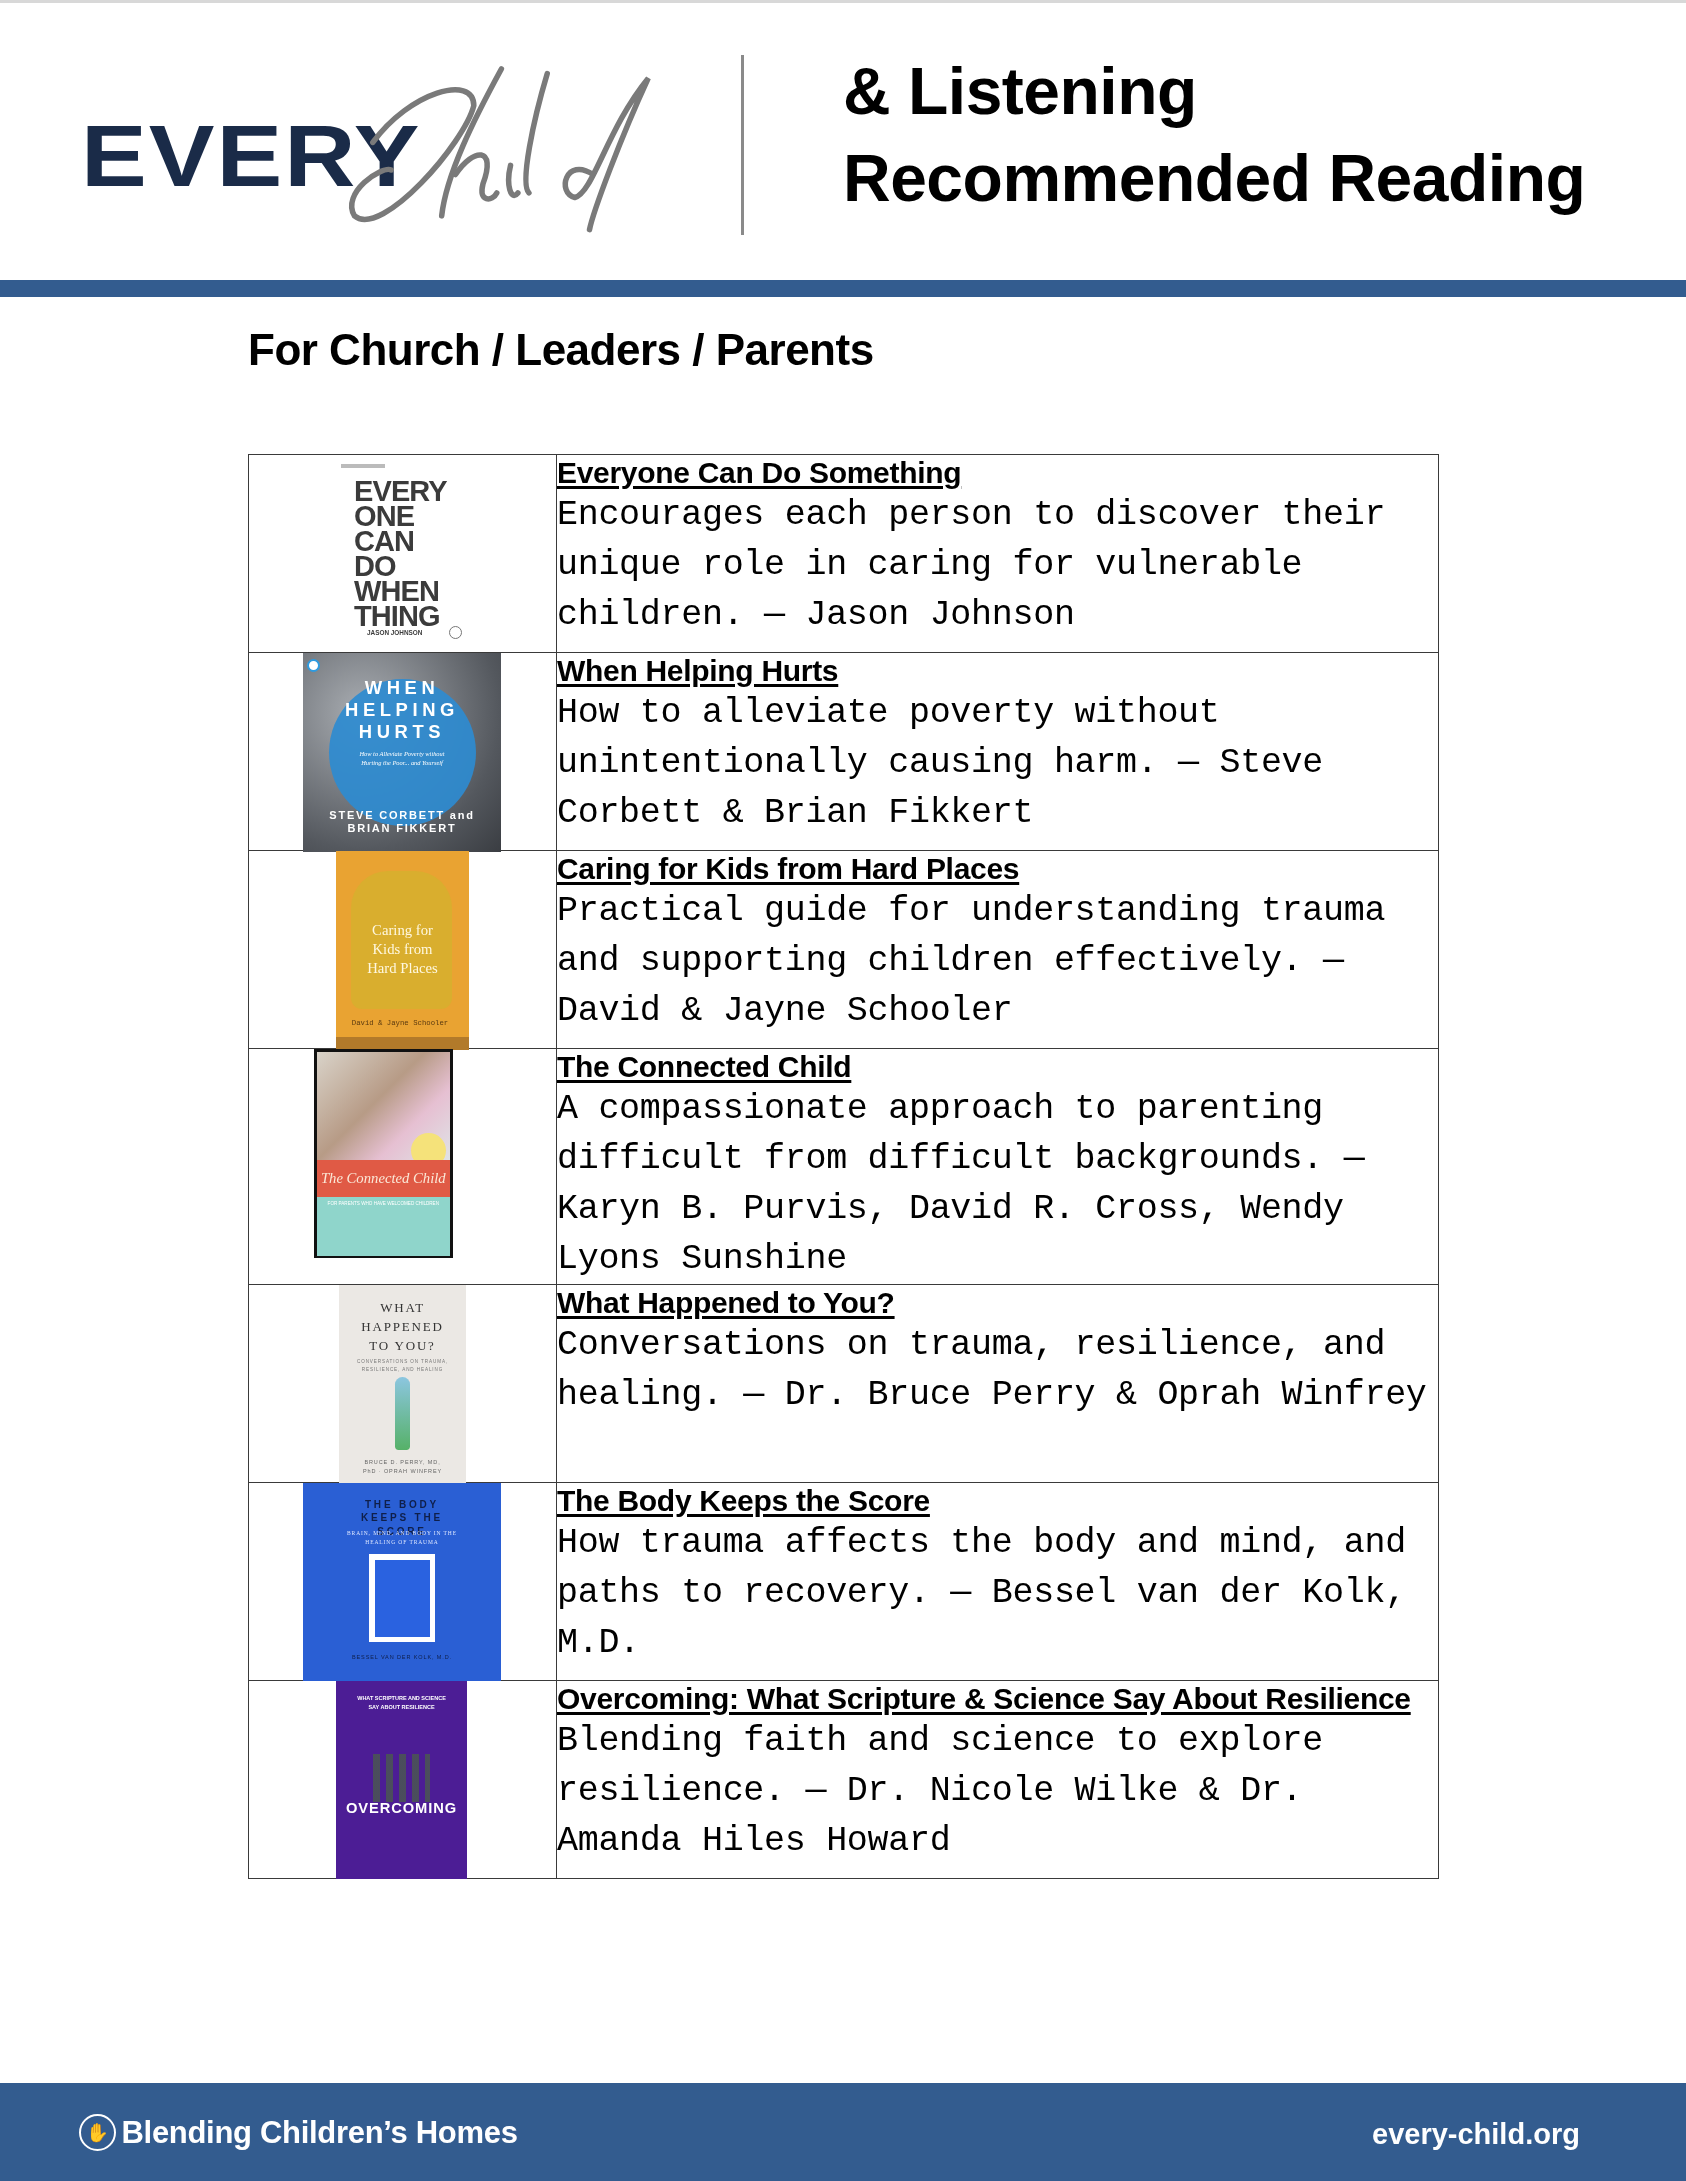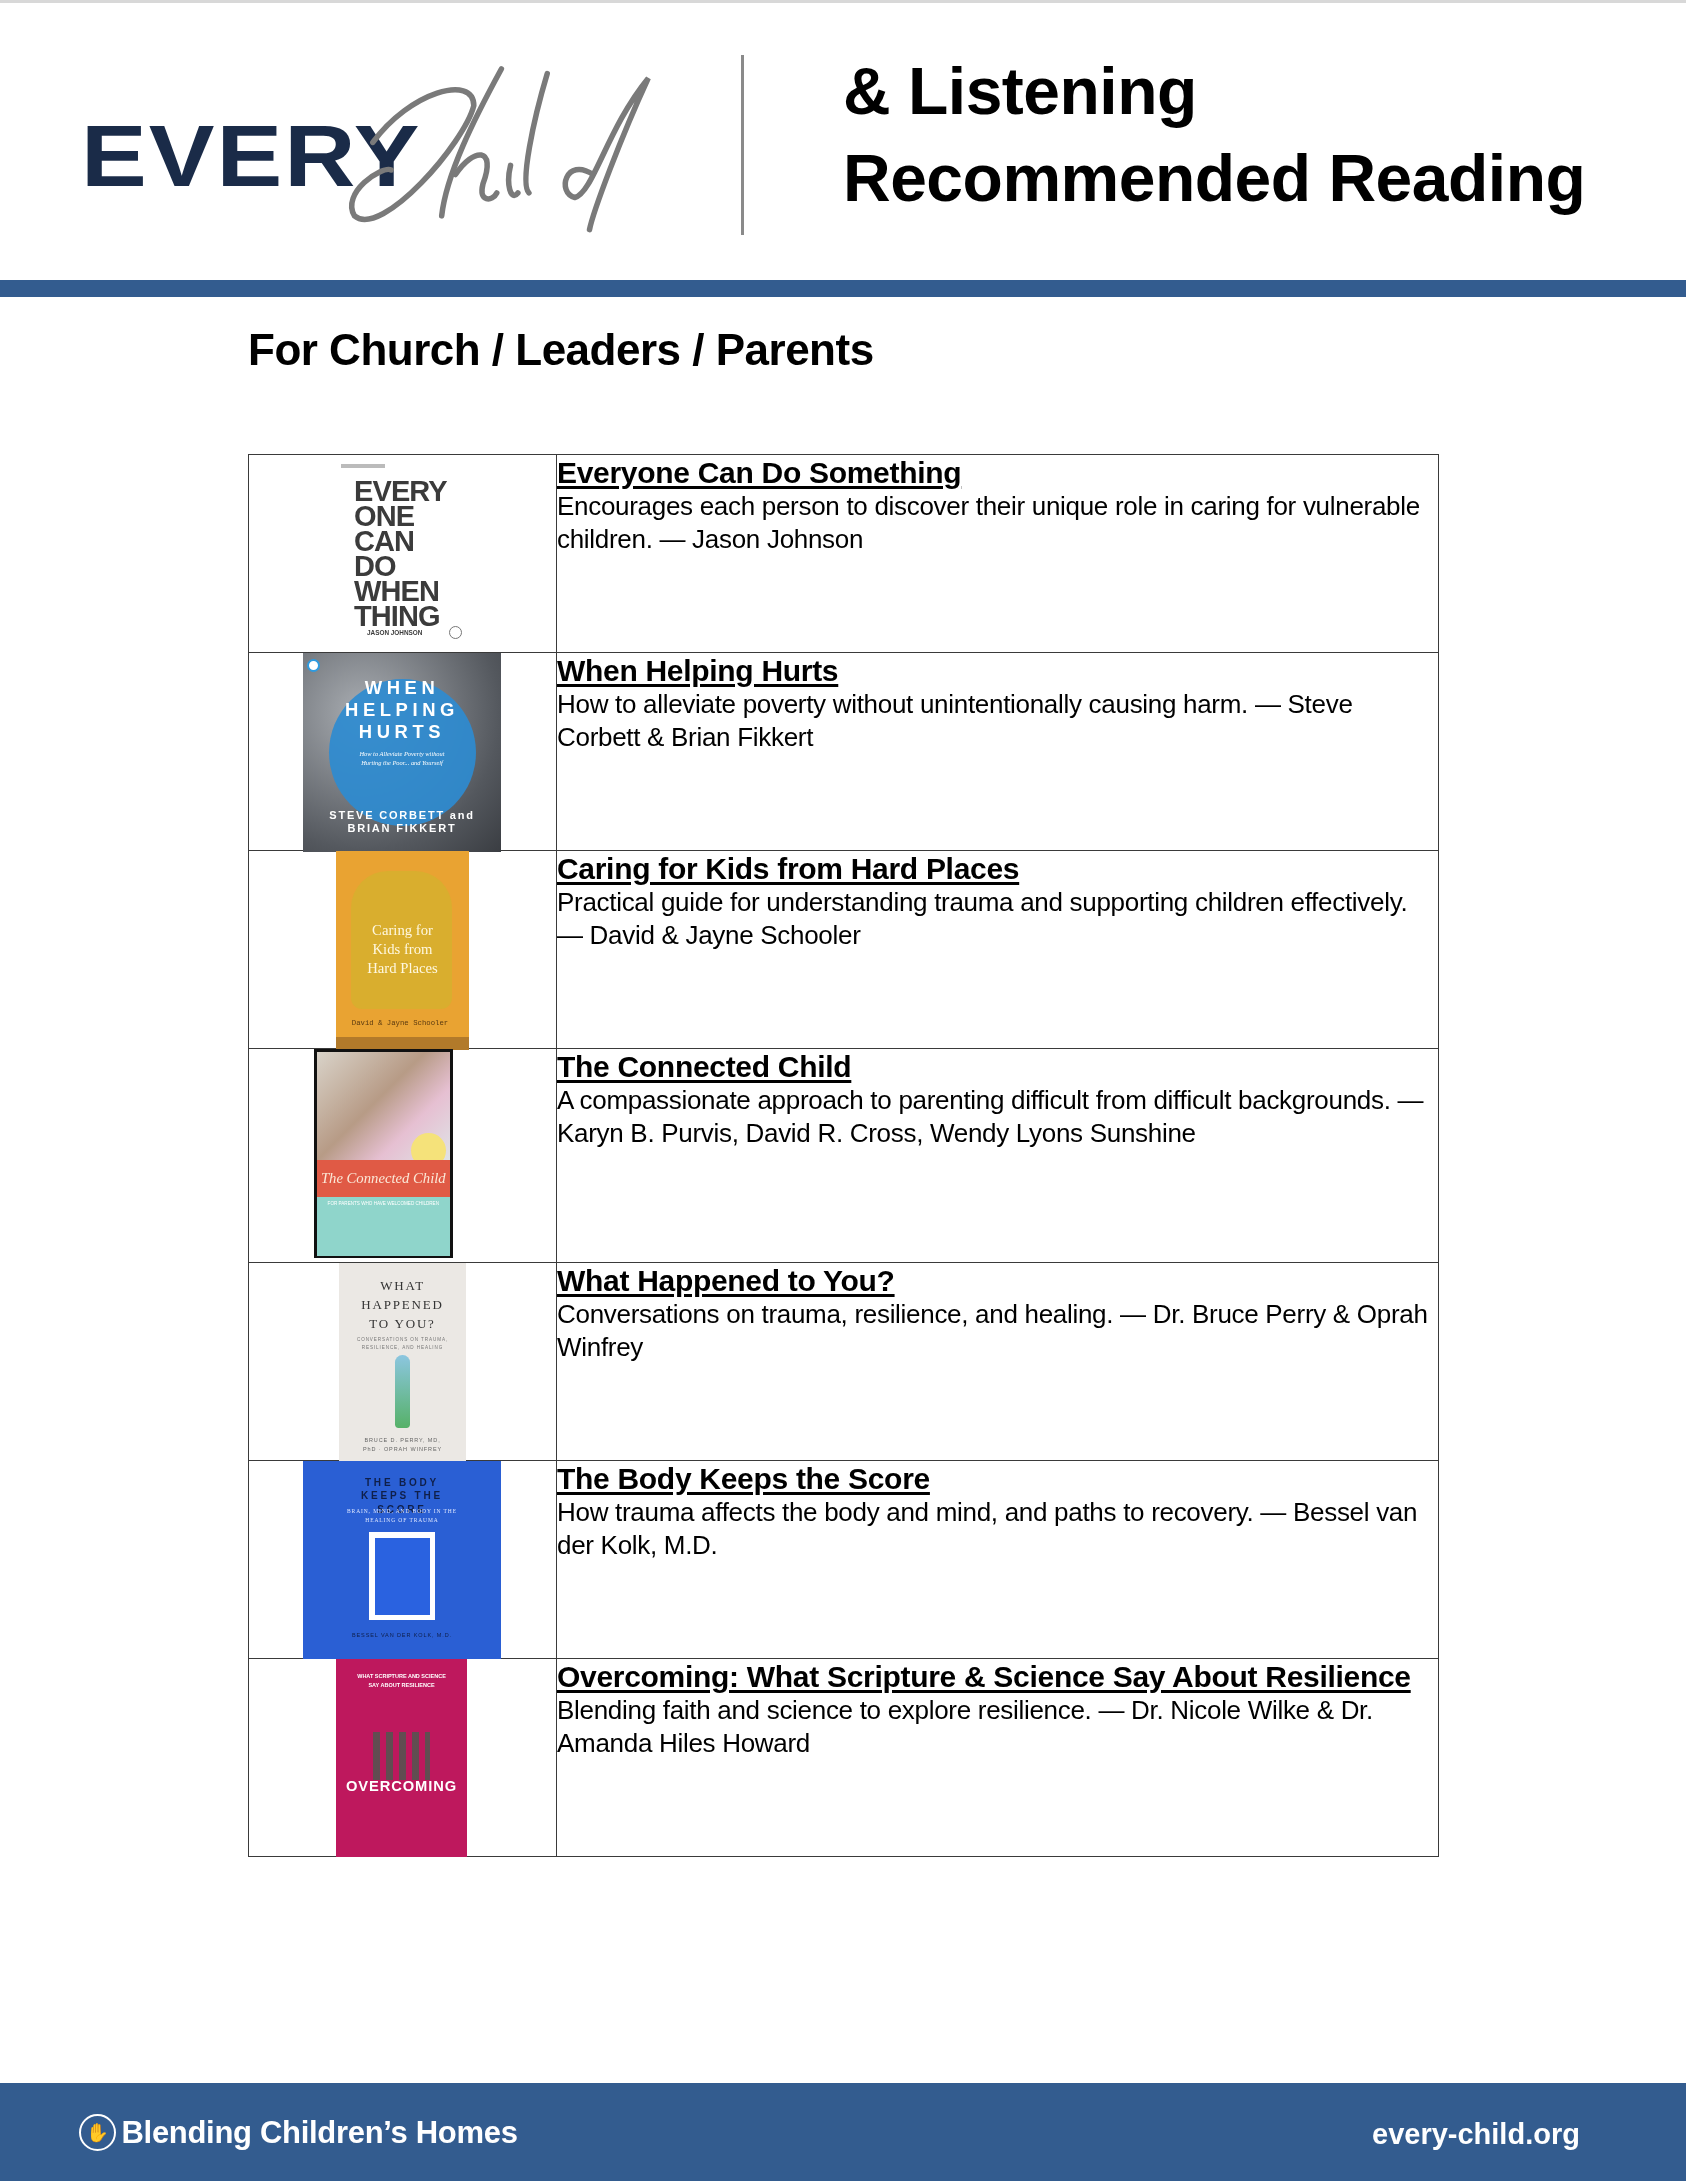--- a/index.html
+++ b/index.html
@@ -31,21 +31,21 @@
   }
   table.books td { border:1.8px solid #3a3a3a; vertical-align:top; padding:0; }
   td.cover-cell { width:307px; position:relative; }
   td.text-cell { padding:7.3px 14.7px 0 14.7px; }
   .row-h { height:198px; }
   .book-title {
     display:inline-block; color:#000000; font-weight:bold; font-size:30px; line-height:35px;
     text-decoration:underline; text-decoration-thickness:2.8px; text-underline-offset:2.8px;
     letter-spacing:-0.3px; cursor:pointer;
   }
-  .book-desc { font-size:26px; line-height:33px; letter-spacing:-0.3px; }
+  .book-desc { font-size:35px; line-height:50px; letter-spacing:-0.3px;font-family:Liberation Mono, monospace; }
   .cover { position:absolute; top:0; overflow:hidden; }
   
   .c1 { left:92px; width:125px; height:197px; background:#fff; color:#3b3b3b; text-align:left; }
   .c1 .big { position:absolute; left:13px; font-weight:900; font-size:29px; line-height:25px; letter-spacing:-0.9px; top:24px; }
   .c1 .tag { position:absolute; left:0; top:9.2px; width:44px; height:3.7px; background:#bbb; }
   .c1 .auth { position:absolute; left:26px; top:174px; font-size:6.4px; font-weight:bold; }
   .c1 .seal { position:absolute; left:108px; top:171px; width:11px; height:11px; border:0.9px solid #777; border-radius:50%; }
   
   .c2 { left:54px; width:198px; height:199px; background:radial-gradient(circle at 30% 30%, #a9adb2, #54585e 70%, #3a3d42); color:#fff; text-align:center; }
   .c2 .circle { position:absolute; left:26px; top:26px; width:147px; height:147px; border-radius:50%; background:#2e8bd0; opacity:0.92; }
@@ -72,21 +72,21 @@
   .c5 .fig { position:absolute; left:56px; top:92px; width:14.7px; height:73px; border-radius:7.3px 7.3px 3.7px 3.7px; background:linear-gradient(#8cc6e0,#56b168); }
   .c5 .au { position:absolute; left:0; width:127px; top:173px; font-size:5.5px; letter-spacing:0.9px; line-height:9.2px; color:#666; }
   
   .c6 { left:54px; width:198px; height:198px; background:#2a5fd4; text-align:center; color:#0f1f4a; }
   .c6 .t { position:absolute; left:0; width:198px; top:14.7px; font-weight:bold; font-size:10px; letter-spacing:2.8px; line-height:13.8px; }
   .c6 .s { position:absolute; left:0; width:198px; top:46px; font-family:"Liberation Serif", serif; font-size:5.5px; letter-spacing:0.9px; line-height:9.2px; color:#dde6ff; }
   .c6 .art { position:absolute; left:66px; top:71px; width:66px; height:88px; background:#fff; }
   .c6 .art::after { content:""; position:absolute; left:5.5px; top:5.5px; width:55px; height:77px; background:#2a62e0; }
   .c6 .au { position:absolute; left:0; width:198px; top:171px; font-size:5.5px; letter-spacing:0.9px; color:#0f1f4a; }
   
-  .c7 { left:87px; width:131px; height:198px; background:#be185d; text-align:center; color:#fff; }
+  .c7 { left:87px; width:131px; height:198px; background:#4c1d95; text-align:center; color:#fff; }
   .c7 .s { position:absolute; left:0; width:131px; top:13px; font-size:5.5px; font-weight:bold; line-height:9.2px; }
   .c7 .fam { position:absolute; left:37px; top:73px; width:57px; height:48px; background:repeating-linear-gradient(90deg,#4a5a4e 0 7.3px,transparent 7.3px 13px); opacity:0.8; }
   .c7 .t { position:absolute; left:0; width:131px; top:119px; font-weight:bold; font-size:14.7px; letter-spacing:0.9px; }
   .footer { position:absolute; left:0; top:2083px; width:1686px; height:99px; background:#335c8f; color:#fff; }
   .footer-org { position:absolute; left:79px; top:31px; display:flex; align-items:center; }
   .footer-logo { width:37px; height:37px; border:2.8px solid #fff; border-radius:50%; box-sizing:border-box; display:flex; align-items:center; justify-content:center; font-size:18.4px; margin-right:5.5px; }
   .footer-org-name { font-weight:bold; font-size:31px; letter-spacing:-0.3px; white-space:nowrap; }
   .footer-url { position:absolute; left:1372px; top:35px; font-weight:bold; font-size:29px; white-space:nowrap; }
 </style>
 </head>

